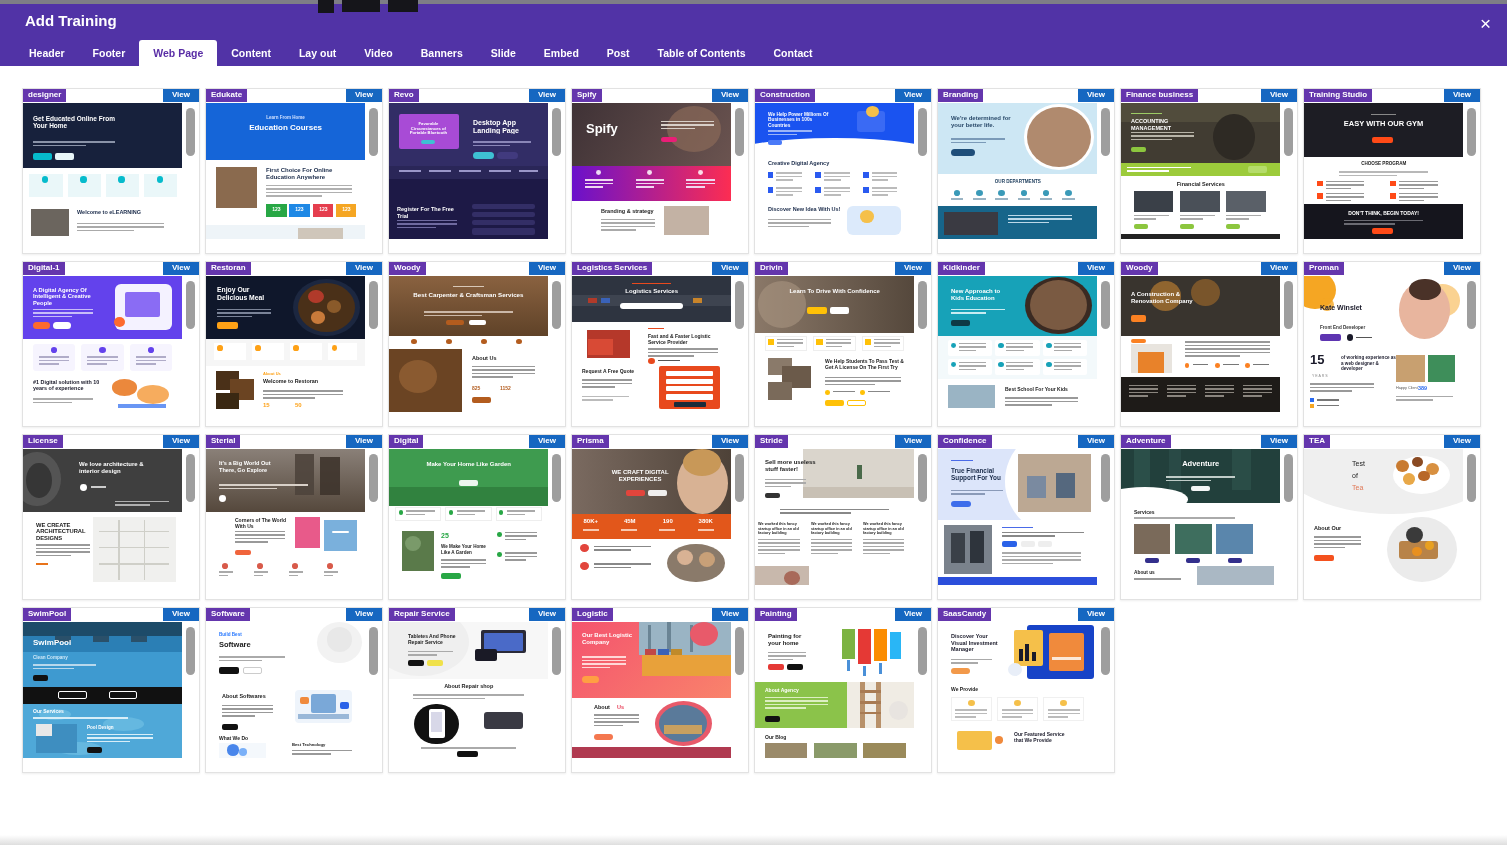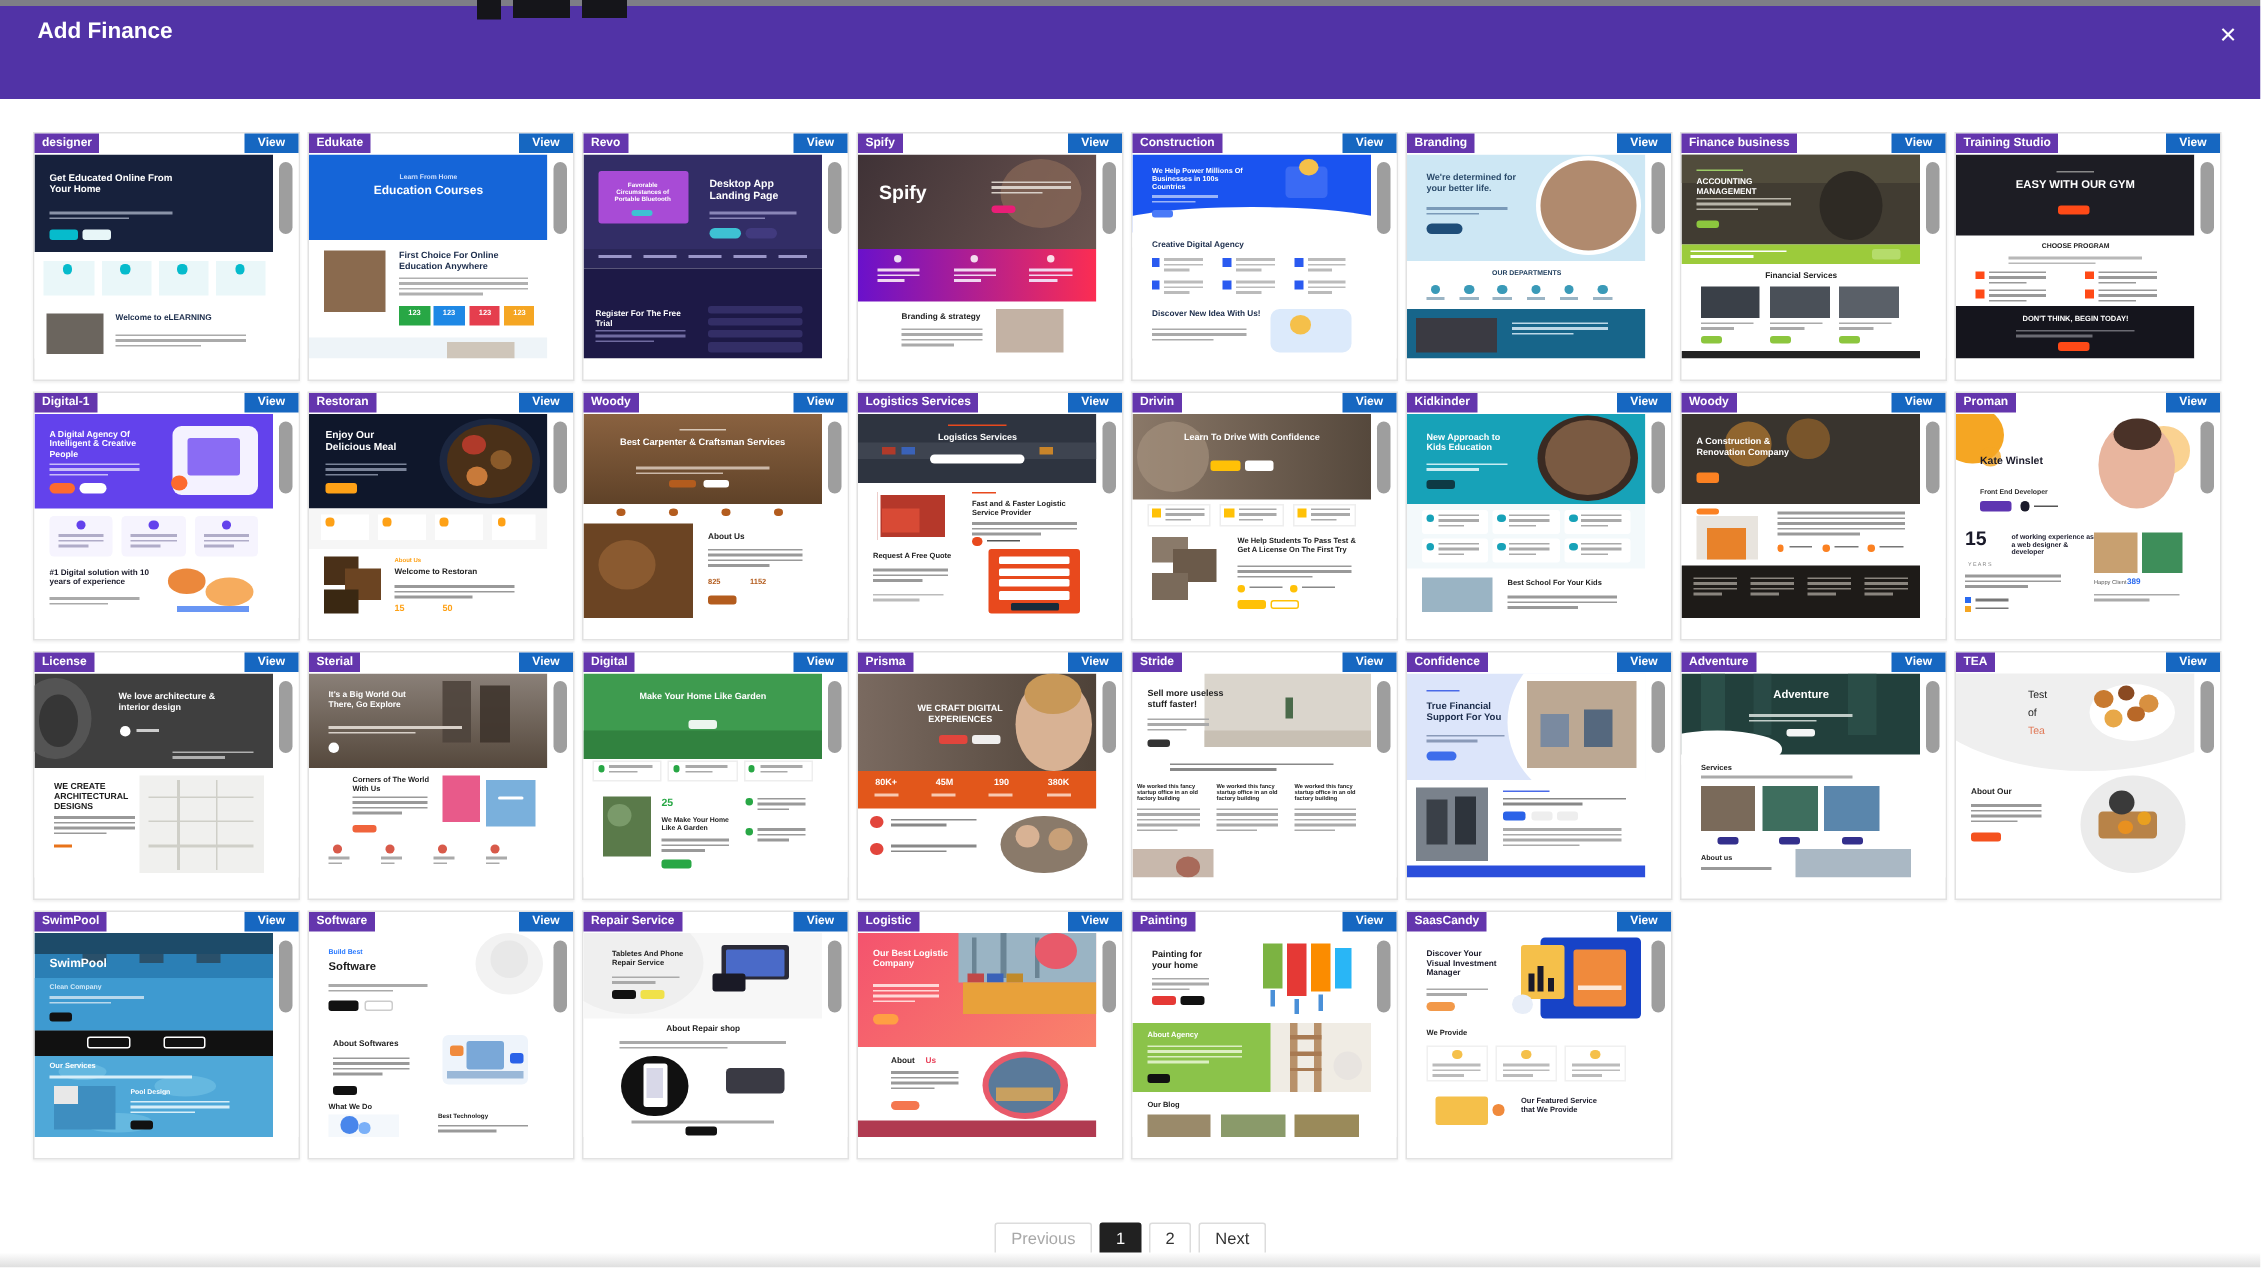--- a/index.html
+++ b/index.html
@@ -32,22 +32,36 @@
 </style>
 </head>
 <body>
 
 <div class="top-strip"></div>
 <div class="frag" style="left:318px;width:16px;height:13px;"></div>
 <div class="frag" style="left:342px;width:38px;height:12px;"></div>
 <div class="frag" style="left:388px;width:30px;height:12px;"></div>
 
 <div class="modal-header">
-  <div class="modal-title">Add Finance</div>
+  <div class="modal-title">Add Training</div>
   <div class="close-x">×</div>
+  <div class="tabs" id="tabs">
+      <div class="tab">Header</div>
+      <div class="tab">Footer</div>
+      <div class="tab active">Web Page</div>
+      <div class="tab">Content</div>
+      <div class="tab">Lay out</div>
+      <div class="tab">Video</div>
+      <div class="tab">Banners</div>
+      <div class="tab">Slide</div>
+      <div class="tab">Embed</div>
+      <div class="tab">Post</div>
+      <div class="tab">Table of Contents</div>
+      <div class="tab">Contact</div>
+    </div>
 </div>
 
 <div class="content">
   <div class="grid" id="grid">
       <div class="card">
         <div class="card-top">
           <div class="badge">designer</div>
           <div class="view-btn">View</div>
         </div>
         <div class="thumb-row">
@@ -1527,21 +1541,15 @@
             <div style="position: absolute; left: 12%; top: 80%; width: 22%; height: 14%; background: rgb(245, 192, 74); border-radius: 2px;"></div>
             <div style="position: absolute; left: 36%; top: 84%; width: 5%; height: 5.4%; background: rgb(240, 138, 60); border-radius: 50%;"></div>
             <div style="position: absolute; left: 48%; top: 80%; width: 76%; font-size: 10px; line-height: 1.15; font-weight: 700; color: rgb(26, 26, 42); transform: scale(0.5); transform-origin: 0px 0px;">Our Featured Service that We Provide</div>
           </div>
           <div class="sbar">
             <div class="sbar-thumb"></div>
           </div>
         </div>
       </div>
     </div>
-  <div class="pagination" id="pagination">
-      <div class="pg-btn disabled">Previous</div>
-      <div class="pg-btn active">1</div>
-      <div class="pg-btn">2</div>
-      <div class="pg-btn">Next</div>
-    </div>
 </div>
 
 <div class="bottom-fade"></div>
 
 </body></html>

